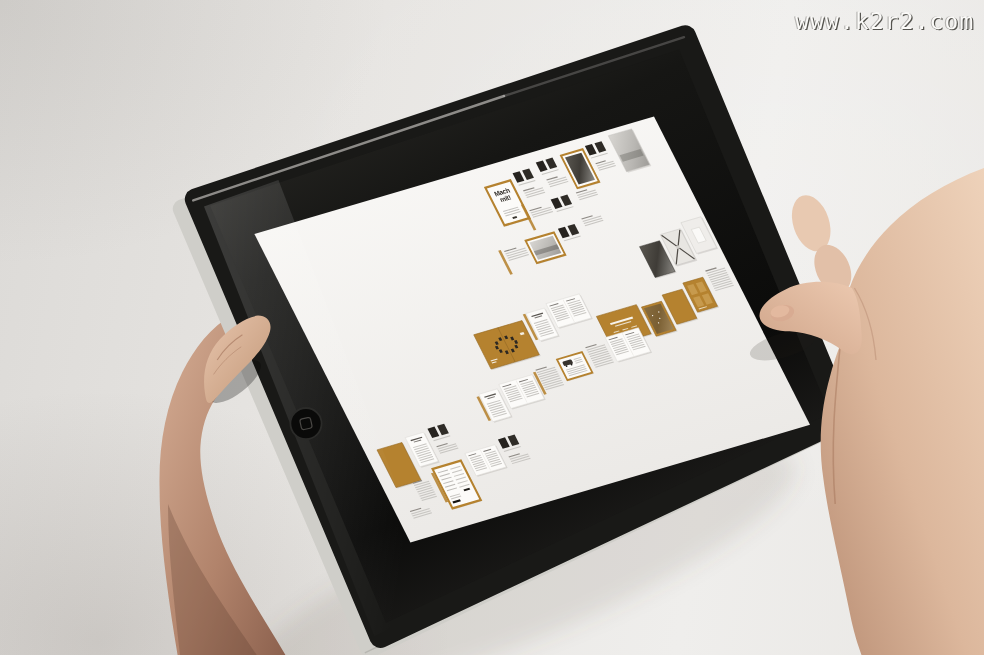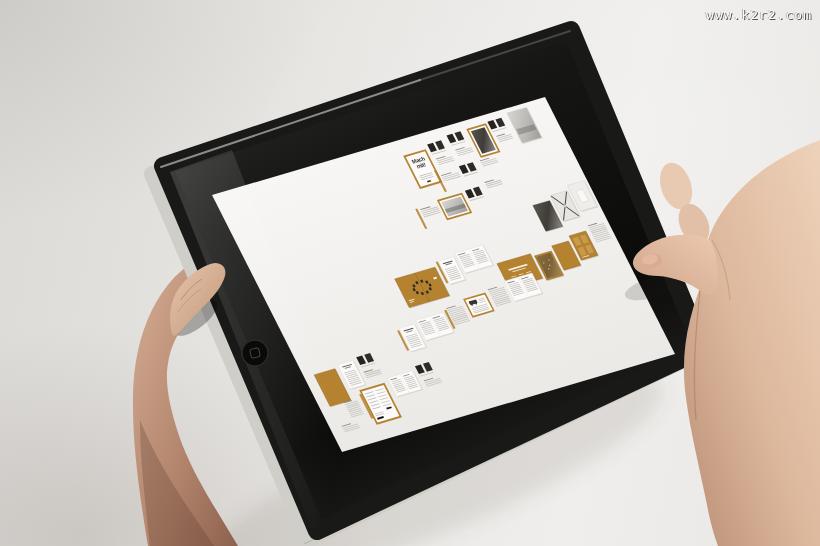--- a/index.html
+++ b/index.html
@@ -9,21 +9,21 @@
     background:linear-gradient(100deg,#dcdad7 0%,#e7e5e2 35%,#efeeec 72%,#e9e7e4 100%);
   }
   .wall-shade{position:absolute;inset:0;pointer-events:none;}
   .wall-shade.bl{background:radial-gradient(420px 300px at 10% 98%,rgba(110,100,92,0.20),rgba(110,100,92,0) 70%);}
   .wall-shade.tl{background:radial-gradient(500px 340px at 0% 0%,rgba(120,115,108,0.14),rgba(120,115,108,0) 65%);}
   .wall-shade.hl{background:radial-gradient(600px 420px at 78% 30%,rgba(255,255,255,0.20),rgba(255,255,255,0) 70%);}
   svg{position:absolute;left:0;top:0;}
   .watermark{
     position:absolute;top:7px;right:8px;
     font-family:"DejaVu Sans Mono",monospace;
-    font-size:13px;letter-spacing:1px;color:#fbfaf8;
+    font-size:19px;letter-spacing:1px;color:#fbfaf8;
     text-shadow:1px 1px 0 #55544f, -1px 0 0 rgba(80,78,74,.35);
   }
 </style>
 </head>
 <body>
 
 <div class="stage">
   <div class="wall-shade tl"></div>
   <div class="wall-shade hl"></div>
   <div class="wall-shade bl"></div>

